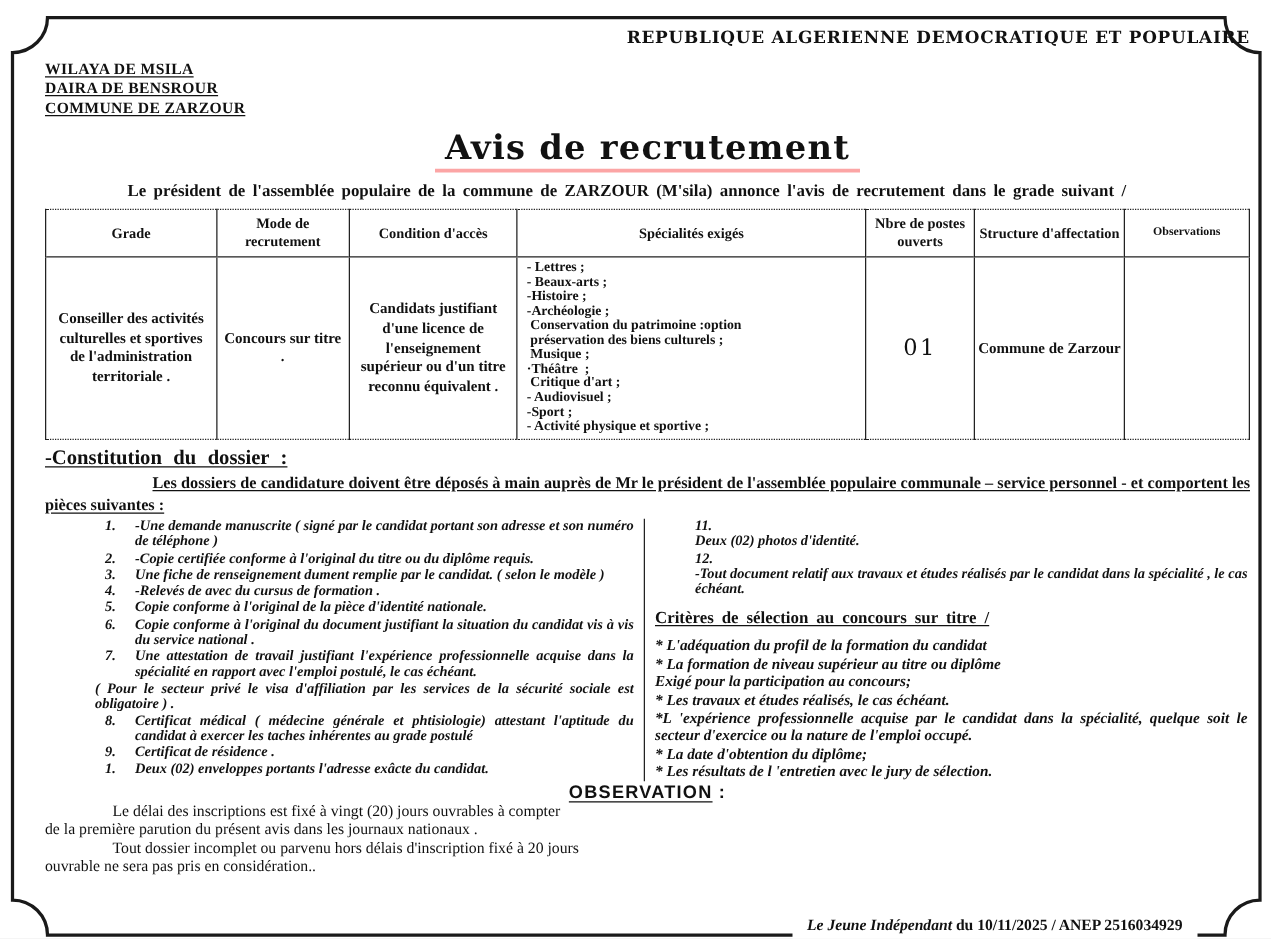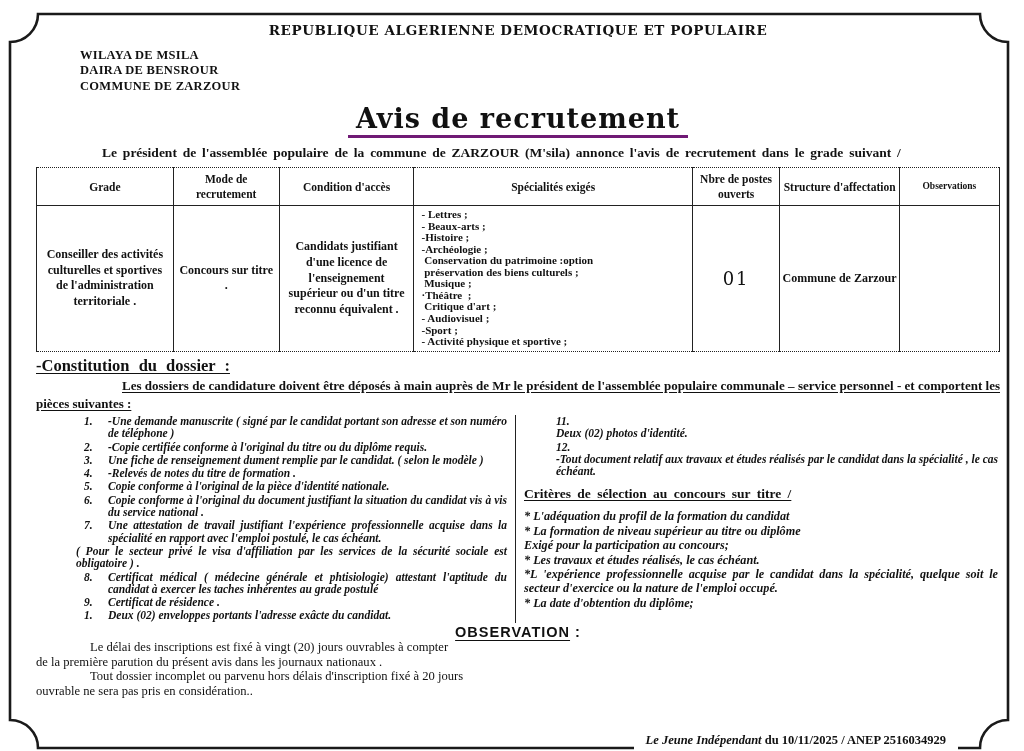--- a/index.html
+++ b/index.html
@@ -1,28 +1,28 @@
 <!DOCTYPE html>
 <html><head>
 <meta charset="utf-8">
 <style>
   html,body{margin:0;padding:0;background:#e8e8e6;}
   .page{position:relative;width:1024px;height:751px;background:#ffffff;overflow:hidden;
         font-family:"Liberation Serif","DejaVu Serif",serif;color:#111;}
   .frame{position:absolute;left:0;top:0;z-index:1;}
   .content{position:absolute;left:36px;top:22px;width:964px;z-index:2;}
 
-  .country{text-align:center;font-weight:bold;font-size:13.5px;letter-spacing:.6px;
+  .country{text-align:right;font-weight:bold;font-size:13.5px;letter-spacing:.6px;
            font-family:"DejaVu Serif",serif;}
   .authority{margin-top:10px;font-size:12.5px;font-weight:bold;line-height:1.22;}
-  .authority div{width:fit-content;text-underline-offset:2px;letter-spacing:.3px;margin-left:44px;}
+  .authority div{width:fit-content;text-decoration:underline;text-underline-offset:2px;letter-spacing:.3px;}
 
   .title-wrap{text-align:center;margin:9px 0 5px;}
   .title{display:inline-block;font-size:27px;font-weight:bold;font-family:"DejaVu Serif",serif;
-         letter-spacing:1px;border-bottom:3px solid #701a75;padding:0 8px 1px;}
+         letter-spacing:1px;border-bottom:3px solid #fca5a5;padding:0 8px 1px;}
 
   .intro{margin:2px 0 5px;font-weight:bold;font-size:13.5px;line-height:1.45;
          text-align:justify;text-indent:66px;word-spacing:2.5px;}
 
   table{width:100%;border-collapse:collapse;table-layout:fixed;}
   th,td{border:1.5px solid #222;}
   th{border-top-style:dotted;border-bottom-style:dotted;font-weight:bold;font-size:11.5px;
      line-height:1.25;padding:4px 2px;text-align:center;vertical-align:middle;}
   td{border-bottom-style:dotted;vertical-align:middle;}
   th.obs-h{font-size:9.5px;}
@@ -151,21 +151,21 @@
         <div class="item">
             <span class="num">2.</span>
             <span class="txt">-Copie certifiée conforme à l'original du titre ou du diplôme requis.</span>
           </div>
         <div class="item">
             <span class="num">3.</span>
             <span class="txt">Une fiche de renseignement dument remplie par le candidat. ( selon le modèle )</span>
           </div>
         <div class="item">
             <span class="num">4.</span>
-            <span class="txt">-Relevés de notes du titre de formation .</span>
+            <span class="txt">-Relevés de avec du cursus de formation .</span>
           </div>
         <div class="item">
             <span class="num">5.</span>
             <span class="txt">Copie  conforme à l'original de la pièce d'identité nationale.</span>
           </div>
         <div class="item">
             <span class="num">6.</span>
             <span class="txt">Copie conforme à l'original du document justifiant la situation du candidat vis à vis du service national .</span>
           </div>
         <div class="item">
@@ -200,20 +200,21 @@
             <span class="txt">-Tout document relatif aux travaux et études réalisés par le candidat dans la spécialité , le cas échéant.</span>
           </div>
 
         <div class="crit-heading">Critères de sélection au concours sur titre /</div>
         <div class="crit-line">* L'adéquation du profil de la formation du candidat</div>
         <div class="crit-line">* La formation de niveau supérieur au titre ou diplôme</div>
         <div class="crit-line">Exigé pour la participation au concours;</div>
         <div class="crit-line">* Les travaux et études réalisés, le cas échéant.</div>
         <div class="crit-line">*L 'expérience professionnelle acquise par le candidat dans la spécialité, quelque soit le secteur d'exercice ou la nature de l'emploi occupé.</div>
         <div class="crit-line">* La date d'obtention du diplôme;</div>
+        <div class="crit-line">* Les résultats de l 'entretien avec le jury de sélection.</div>
       </div>
     </div>
 
     <div class="obs-heading"><span class="word">OBSERVATION</span><span> :</span></div>
     <div class="obs-body">
       <div class="obs-line ind">Le délai des inscriptions est fixé à vingt (20) jours ouvrables à compter</div>
       <div class="obs-line">de la première parution du présent avis dans les journaux  nationaux .</div>
       <div class="obs-line ind">Tout dossier incomplet ou parvenu hors délais d'inscription fixé à 20 jours</div>
       <div class="obs-line">ouvrable ne sera pas pris en  considération..</div>
     </div>

